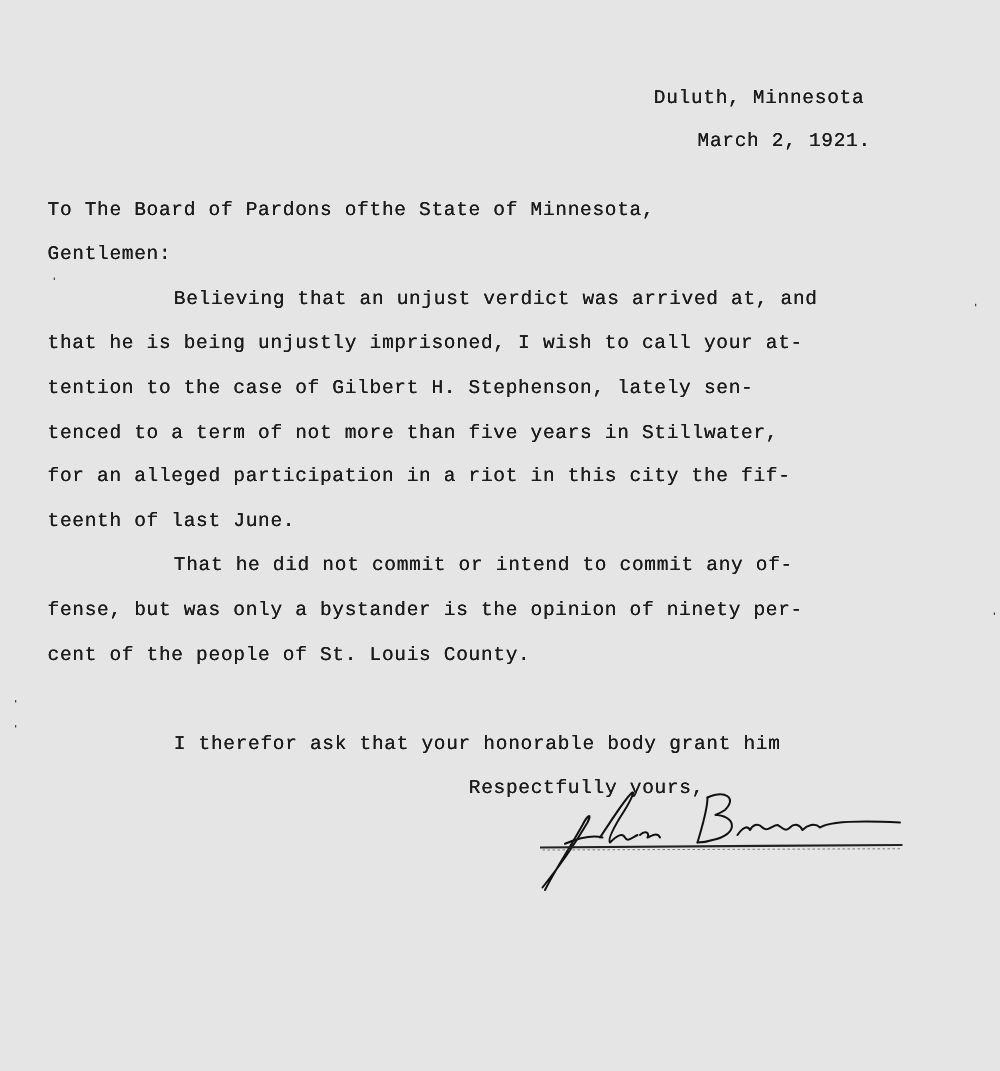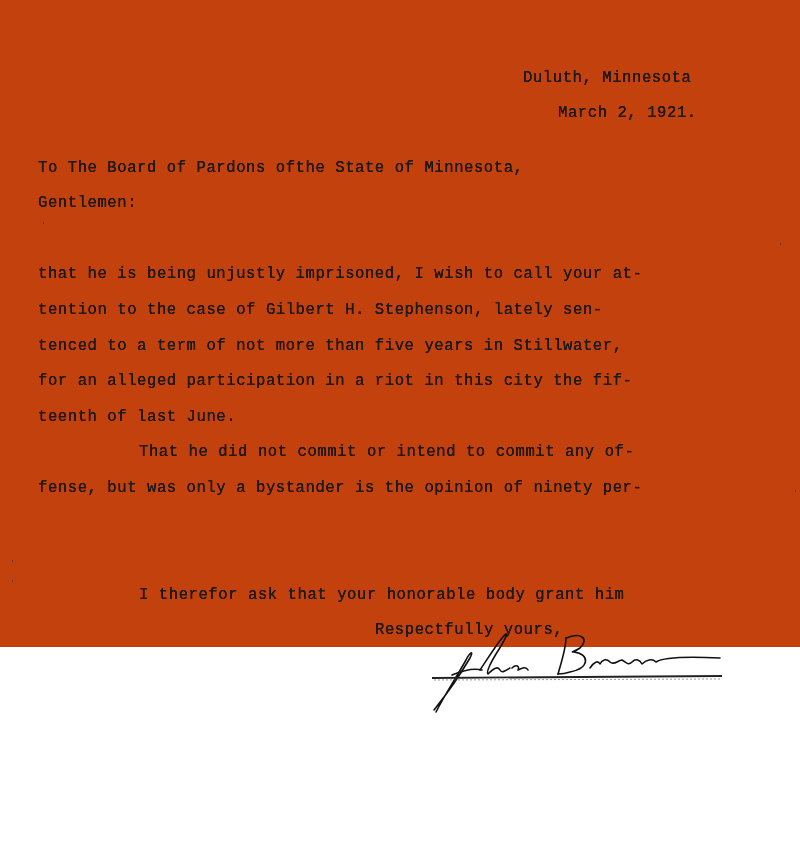--- a/index.html
+++ b/index.html
@@ -11,22 +11,22 @@
       width: 800px;
       height: 857px;
       position: relative;
       overflow: hidden;
       font-family: "Liberation Mono", "DejaVu Sans Mono", monospace;
       color: #1a1a1a;
     }
     .page {
       position: absolute;
       left: 0; top: 0;
-      width: 800px; height: 647px;
-      background: #c2410c;
+      width: 800px; height: 857px;
+      background: #e5e5e5;
       font-family: Liberation Mono, monospace;
     }
     .line {
       position: absolute;
       white-space: pre;
       font-size: 15.6px;
       letter-spacing: 0.55px;
       line-height: 18px;
       font-weight: 400;
       color: #1c1c1c;
@@ -51,28 +51,30 @@
 <div class="page">
 
   <div class="line" style="left:523px; top:69px;">Duluth, Minnesota</div>
   <div class="line" style="left:558px; top:104px;">March 2, 1921.</div>
 
   <div class="line" style="left:38px; top:159px;">To The Board of Pardons ofthe State of Minnesota,</div>
   <div class="line" style="left:38px; top:194px;text-align:center;">Gentlemen:</div>
 
   <div class="speck" style="left:43px; top:222px; width:1px;"></div>
 
+  <div class="line" style="left:139px; top:230px;">Believing that an unjust verdict was arrived at, and</div>
   <div class="line" style="left:38px; top:265px;">that he is being unjustly imprisoned, I wish to call your at-</div>
   <div class="line" style="left:38px; top:301px;">tention to the case of Gilbert H. Stephenson, lately sen-</div>
   <div class="line" style="left:38px; top:337px;">tenced to a term of not more than five years in Stillwater,</div>
   <div class="line" style="left:38px; top:372px;">for an alleged participation in a riot in this city the fif-</div>
   <div class="line" style="left:38px; top:408px;">teenth of last June.</div>
 
   <div class="line" style="left:139px; top:443px;text-align:right;">That he did not commit or intend to commit any of-</div>
   <div class="line" style="left:38px; top:479px;">fense, but was only a bystander is the opinion of ninety per-</div>
+  <div class="line" style="left:38px; top:515px;">cent of the people of St. Louis County.</div>
 
   <div class="line" style="left:139px; top:550px;margin-top:36px;">I therefor ask that your honorable body grant him</div>
 
   <div class="speck" style="left:12px; top:560px; width:1px;"></div>
   <div class="speck" style="left:12px; top:580px; width:1px;"></div>
   <div class="speck" style="left:795px; top:490px; width:1px;"></div>
   <div class="speck" style="left:780px; top:243px; width:1px;"></div>
 
   <div class="line" style="left:375px; top:621px;">Respectfully yours,</div>
 

